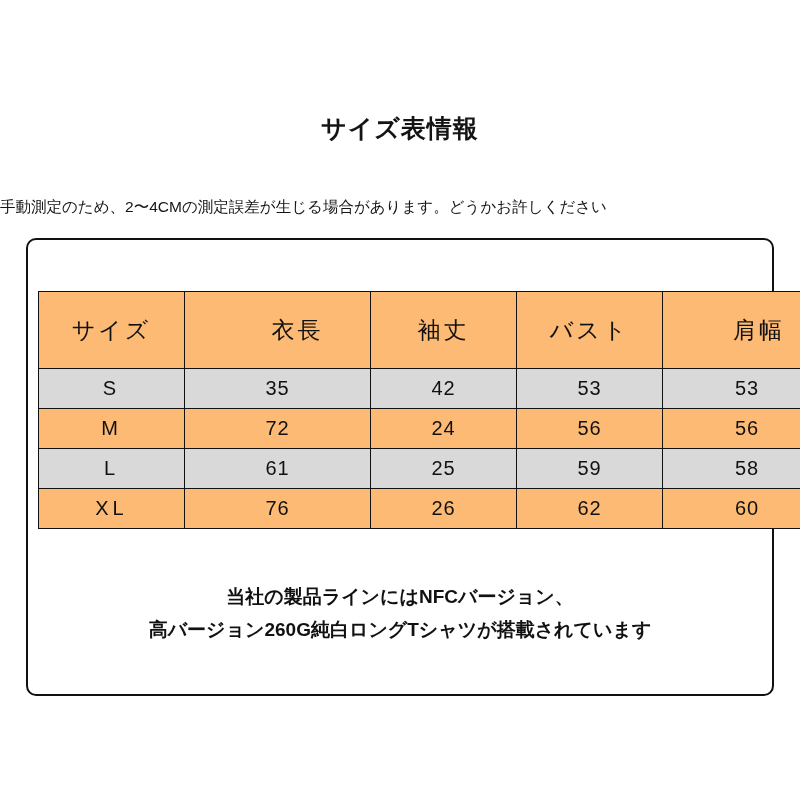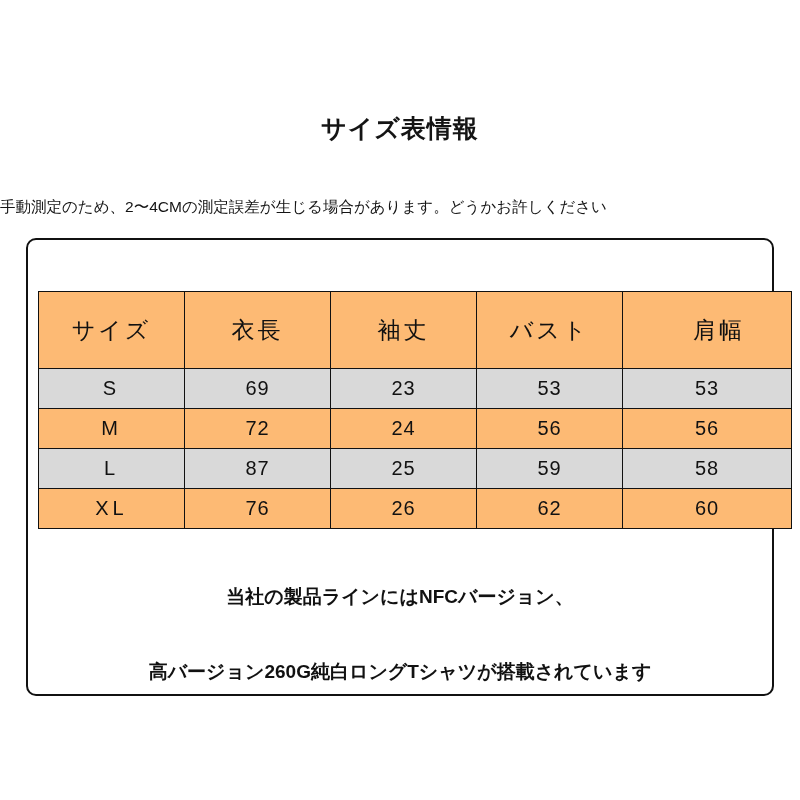--- a/index.html
+++ b/index.html
@@ -107,63 +107,62 @@
     top: 580px;
     width: 800px;
     text-align: center;
     font-size: 19px;
     font-weight: bold;
     color: #111111;
     line-height: 33px;
   }
   .footer-text .line2 {
     display: block;
-    margin-top: 42px;
   }
 </style>
 </head>
 <body>
 
 <div class="page">
 
   <div class="title">サイズ表情報</div>
 
   <div class="note">手動測定のため、2〜4CMの測定誤差が生じる場合があります。どうかお許しください</div>
 
   <div class="outer-box"></div>
 
   <div class="table-wrap">
     <table class="size-table">
       <thead>
         <tr>
           <th style="width:145px;">サイズ</th>
-          <th style="width:145px;">衣長</th>
+          <th style="width:145px;padding-left:40px;">衣長</th>
           <th style="width:145px;margin-left:44px;">袖丈</th>
           <th style="width:145px;">バスト</th>
           <th style="width:144px;padding-left:24px;">肩幅</th>
         </tr>
       </thead>
       <tbody>
         <tr class="shaded">
           <td class="size-cell">S</td>
-          <td>69</td>
-          <td>23</td>
+          <td>35</td>
+          <td>42</td>
           <td>53</td>
           <td>53</td>
         </tr>
         <tr>
           <td class="size-cell">M</td>
           <td>72</td>
           <td>24</td>
           <td>56</td>
           <td>56</td>
         </tr>
         <tr class="shaded">
           <td class="size-cell">L</td>
-          <td>87</td>
+          <td>61</td>
           <td>25</td>
           <td>59</td>
           <td>58</td>
         </tr>
         <tr>
           <td class="size-cell">XL</td>
           <td>76</td>
           <td>26</td>
           <td>62</td>
           <td>60</td>

